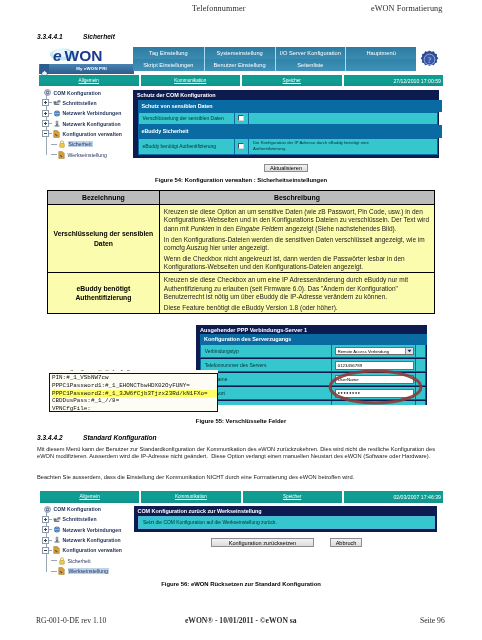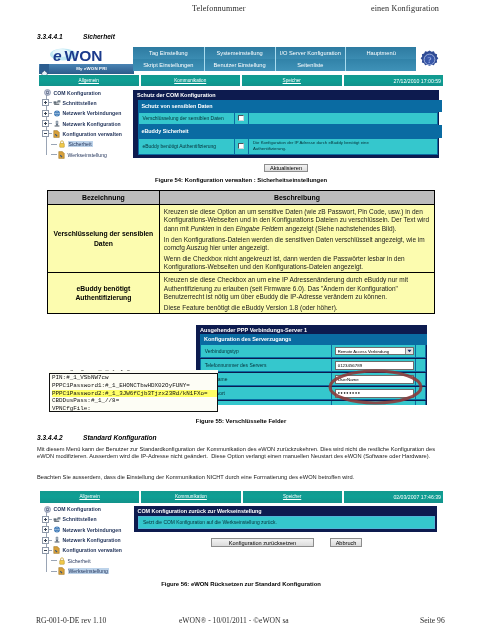--- a/index.html
+++ b/index.html
@@ -8,21 +8,21 @@
        -webkit-font-smoothing:antialiased;}
   .page{position:absolute;left:0;top:0;width:482px;height:640px;}
   .abs{position:absolute;}
 
   
   .runhead{position:absolute;top:4px;font-family:"Liberation Serif",serif;font-size:8.2px;color:#2b2b2b;letter-spacing:.1px;}
   .runhead.left{left:192px;}
   .runhead.right{left:371px;}
   .runfoot{position:absolute;top:616px;font-family:"Liberation Serif",serif;font-size:7.6px;color:#2b2b2b;}
   .runfoot.l{left:36px;}
-  .runfoot.c{left:179px;}
+  .runfoot.c{left:185px;font-weight:bold;}
   .runfoot.r{left:420px;}
 
   
   .h4{position:absolute;font-family:"Liberation Sans",sans-serif;font-size:6.6px;font-weight:bold;font-style:italic;color:#000;}
   .h4 .num{display:inline-block;width:46px;}
 
   
   .para{position:absolute;font-family:"Liberation Sans",sans-serif;font-size:5.7px;color:#1a1a1a;line-height:7.1px;text-align:justify;}
 
   
@@ -123,21 +123,21 @@
        font-family:"Liberation Sans",sans-serif;font-size:4.95px;color:#063039;margin-right:1px;}
   .pprow .pc2{width:83px;background:#35c7cd;position:relative;margin-right:1px;}
   .pprow .pc3{flex:1;background:#35c7cd;}
 </style>
 </head>
 <body>
 
 <div class="page">
 
   <div class="runhead left">Telefonnummer</div>
-  <div class="runhead right">einen Konfiguration</div>
+  <div class="runhead right">eWON Formatierung</div>
 
   <div class="h4" style="left:37px;top:33px;">
     <span class="num">3.3.4.4.1</span><span>Sicherheit</span>
   </div>
 
   <div class="shot" id="shot54" style="left:39px;top:45px;width:404px;height:125px;">
 
     <div class="logo-wrap">
       <svg class="logo" viewBox="0 0 172 36">
         <ellipse cx="30" cy="17" rx="26" ry="12" fill="#bfe8f4"></ellipse>

